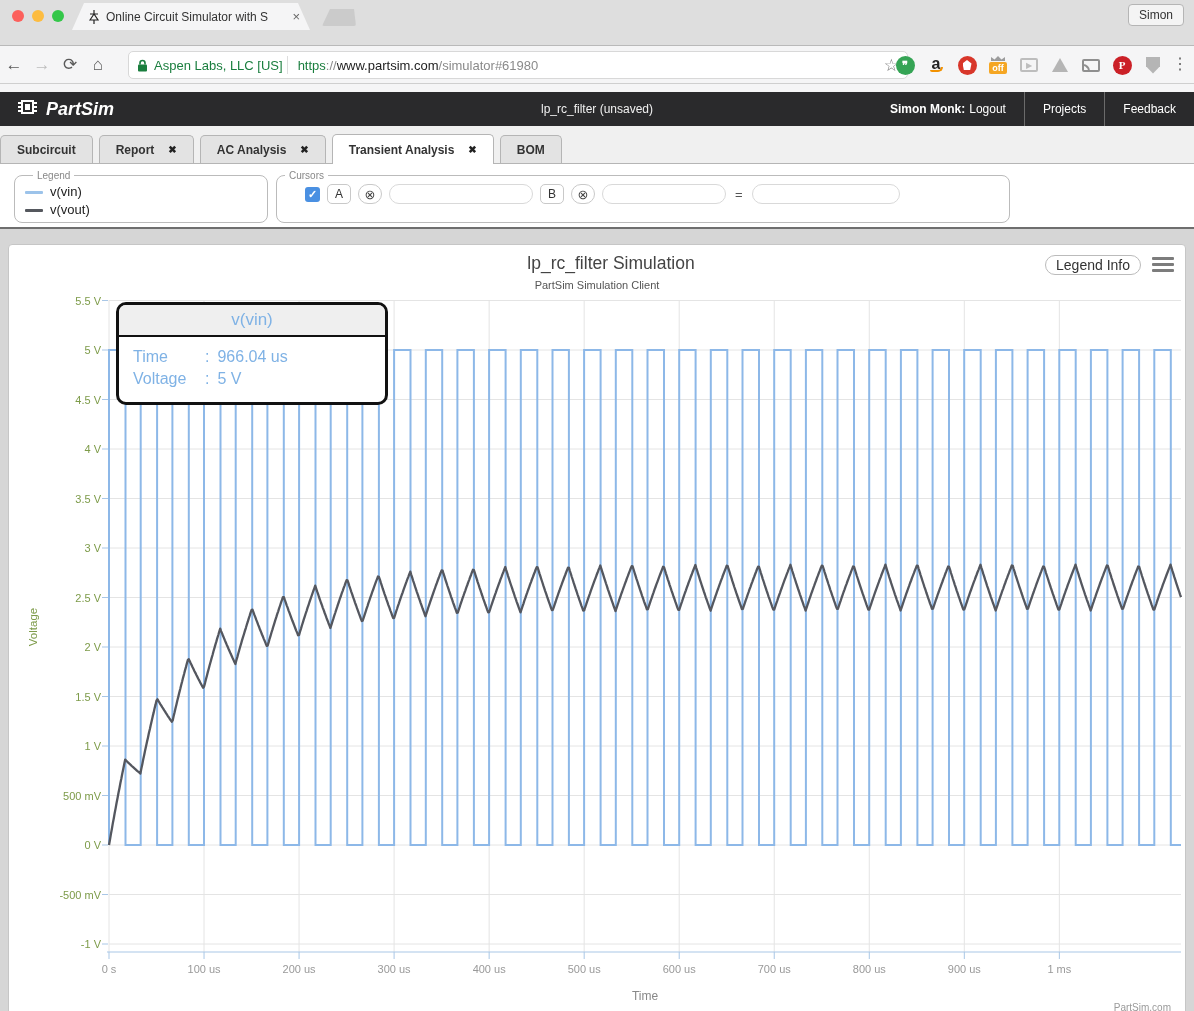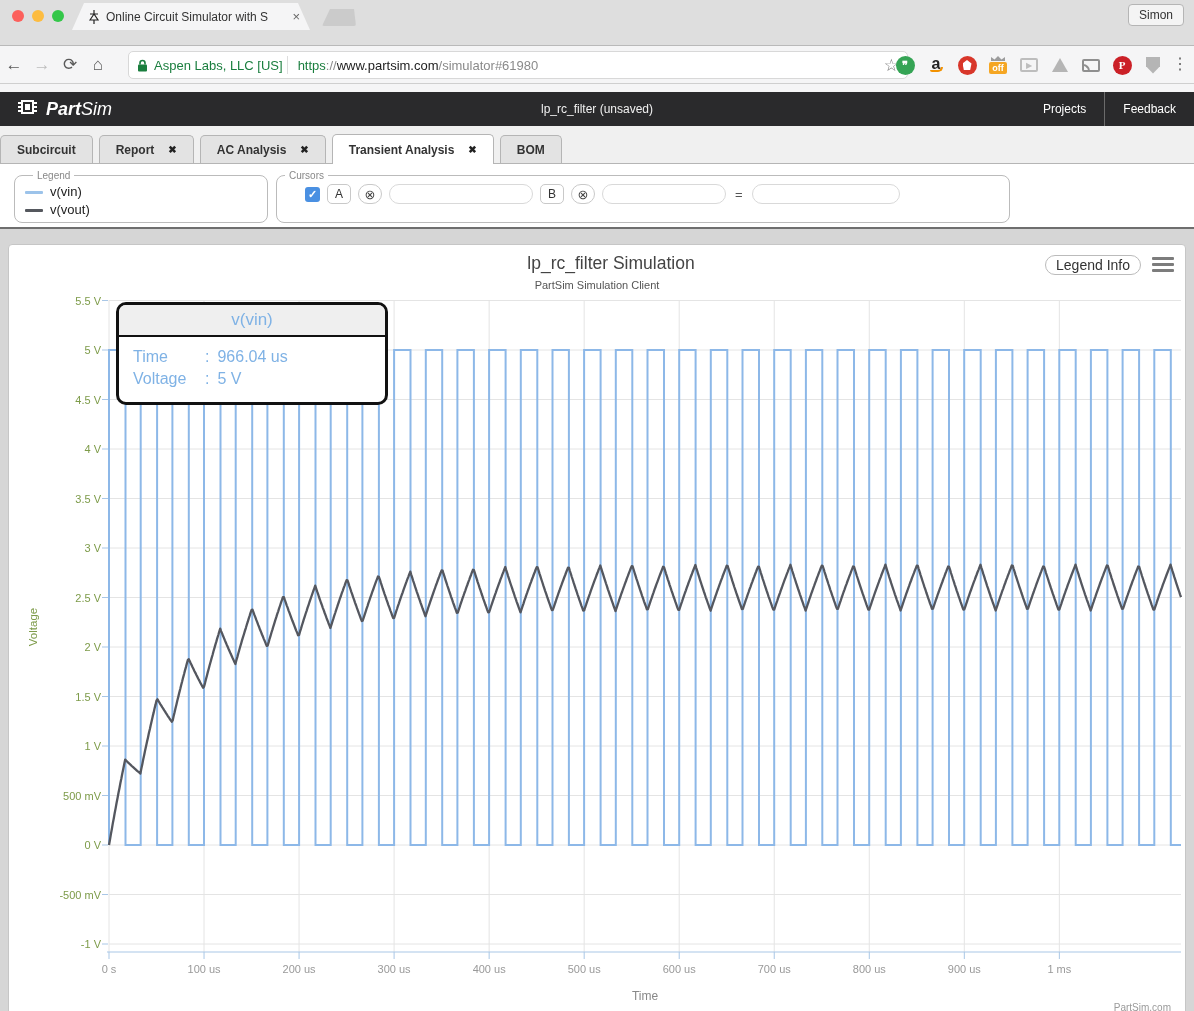--- a/index.html
+++ b/index.html
@@ -47,21 +47,21 @@
   .tvbox{width:18px; height:14px; border:2px solid #bdbdbd; border-radius:2px; color:#bdbdbd; font-size:8px; display:flex; align-items:center; justify-content:center;}
   .drive-tri{width:0; height:0; border-left:8px solid transparent; border-right:8px solid transparent; border-bottom:14px solid #b5b5b5;}
   .cast-frame{width:18px; height:13px; border:2px solid #8f8f8f; border-radius:2px; position:relative;}
   .cast-frame i{position:absolute; left:-1px; bottom:-1px; width:7px; height:7px; border-top:2px solid #8f8f8f; border-radius:0 8px 0 0; border-right:2px solid #8f8f8f;}
   .shield{width:14px; height:17px; background:#b5b5b5; clip-path:polygon(0 0,100% 0,100% 58%,50% 100%,0 58%);}
   .kebab{position:absolute; right:8px; top:8px; font-size:16px; color:#666; width:14px; text-align:center;}
   .spacer8{height:8px; background:#f5f5f6;}
   
   .appheader{height:34px; background:var(--header-black); color:#fff; position:relative; display:flex; align-items:center;}
   .brand{display:flex; align-items:center; gap:8px; padding-left:16px; font-size:18px;}
-  .brand .p1{font-weight:bold; font-style:italic;} .brand .p2{font-style:italic; font-weight:400;}
+  .brand .p1{font-weight:bold; font-style:italic;} .brand .p2{font-style:italic; font-weight:700;}
   .doc-title{position:absolute; left:0; right:0; text-align:center; font-size:12px; color:#f0f0f0;}
   .header-menu{margin-left:auto; display:flex; height:34px; align-items:stretch;}
   .hm-item{display:flex; align-items:center; padding:0 18px; font-size:12px; border-left:1px solid #6b6b6b;}
   .hm-item:first-child{border-left:none;}
   .hm-item b{margin-right:4px;}
   
   .tabstrip{height:37px; background:#f0f0f0; display:flex; align-items:flex-end; padding-left:0; gap:6px; position:relative; z-index:3;}
   .tab{height:28px; display:inline-flex; align-items:center; padding:0 16px; background:#e3e3e3;
     border:1px solid #b5b5b5; border-bottom:none; border-radius:5px 5px 0 0; font-size:12px; font-weight:bold; color:#333; white-space:nowrap;}
   .tab.active{background:#fff; height:30px; margin-bottom:-1px; position:relative; z-index:4;}
@@ -188,20 +188,24 @@
       <svg width="22" height="22" viewBox="0 0 22 22">
           <rect x="6" y="5" width="11" height="12" fill="none" stroke="#fff" stroke-width="2"></rect>
           <path d="M2 7h4M2 11h4M2 15h4M17 7h4M17 11h4M17 15h4" stroke="#fff" stroke-width="2"></path>
           <rect x="9" y="8" width="5" height="6" fill="#fff"></rect>
         </svg>
     </span>
     <span><span class="p1">Part</span><span class="p2">Sim</span></span>
   </div>
   <div class="doc-title">lp_rc_filter (unsaved)</div>
   <div class="header-menu">
+    <span class="hm-item">
+        <b>Simon Monk:</b>
+        <span>Logout</span>
+      </span>
     <span class="hm-item">Projects</span>
     <span class="hm-item">Feedback</span>
   </div>
 </div>
 
 <div class="tabstrip" id="tab-bar">
     <div class="tab">
       <span>Subcircuit</span>
     </div>
     <div class="tab">

